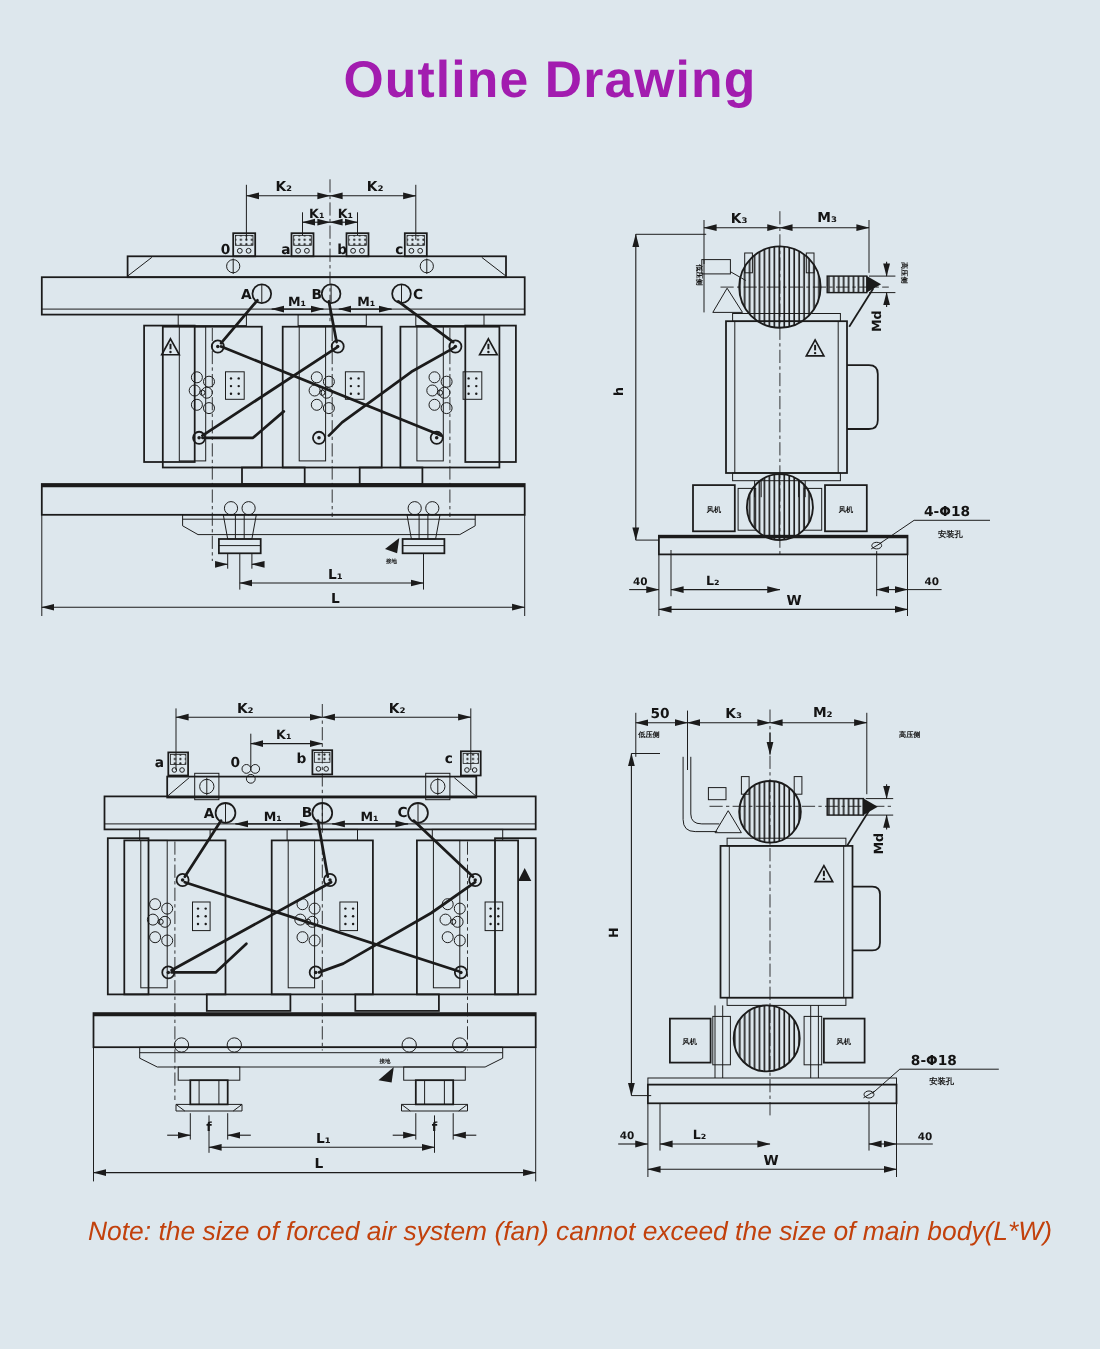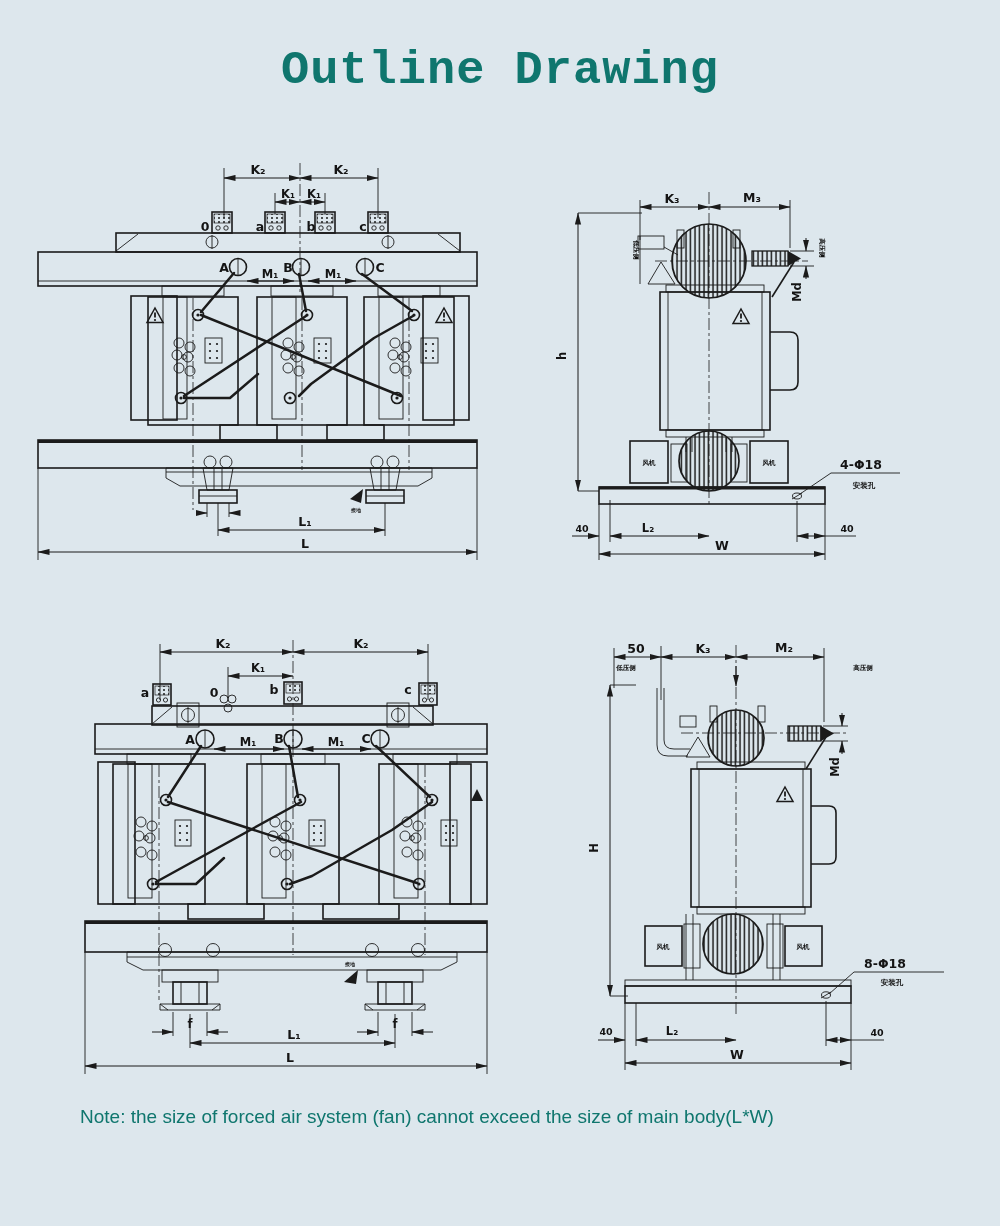--- a/index.html
+++ b/index.html
@@ -1,21 +1,21 @@
 <!DOCTYPE html>
 <html><head>
 <meta charset="utf-8">
 <style>
   html,body{margin:0;padding:0;}
   body{width:1000px;height:1226px;background:#dde7ed;position:relative;overflow:hidden;
        font-family:"DejaVu Sans",sans-serif;}
   .title{position:absolute;left:0;right:0;top:44px;text-align:center;margin:0;
-         font-family:Liberation Mono, monospace;font-weight:600;font-size:47px;color:#0f766e;letter-spacing:1px;}
-  .note{position:absolute;left:80px;top:1106px;margin:0;font-size:19px;color:#0f766e;
-        font-family:"Liberation Sans",sans-serif;}
+         font-family:Liberation Sans, sans-serif;font-weight:600;font-size:47px;color:#a21caf;letter-spacing:1px;}
+  .note{position:absolute;left:80px;top:1106px;margin:0;font-size:24px;color:#c2410c;
+        font-family:"Liberation Sans",sans-serif;font-style:italic;}
   .panel{position:absolute;text-align:right;}
   svg{overflow:visible;}
   svg text{font-family:"DejaVu Sans",sans-serif;fill:#141414;}
   .lbl{font-size:11.5px;font-weight:bold;text-anchor:middle;}
   .lbl2{font-size:12.5px;font-weight:bold;text-anchor:middle;}
   .sm{font-size:6.5px;font-weight:bold;text-anchor:middle;}
   .tiny{font-size:5px;font-weight:bold;text-anchor:middle;}
   .ln{stroke:#1b1b1b;stroke-width:1.6;fill:none;}
   .thin{stroke:#1b1b1b;stroke-width:0.9;fill:none;}
   .thk{stroke:#1b1b1b;stroke-width:2.8;fill:none;}
@@ -597,21 +597,21 @@
   </g>
   <g>
     <line class="thin" x1="85" y1="952" x2="85" y2="1074"></line>
     <line class="thin" x1="487" y1="952" x2="487" y2="1074"></line>
     <line class="dim" x1="85" y1="1066" x2="487" y2="1066" marker-start="url(#ar)" marker-end="url(#ar)"></line>
     <text class="lbl2" x="290" y="1062">L</text>
   </g>
 </svg>
 </div>
 
-<div class="panel" style="left:548px;top:630px;margin-left:36px;">
+<div class="panel" style="left:548px;top:630px;">
 <svg width="367" height="448" viewBox="548 630 367 448">
   <g>
     <line class="cl" x1="700" y1="645" x2="700" y2="1015"></line>
     <line class="cl" x1="645" y1="733" x2="812" y2="733"></line>
   </g>
 
   <g>
     <line class="thin" x1="578" y1="648" x2="578" y2="688"></line>
     <line class="thin" x1="625" y1="646" x2="625" y2="700"></line>
     <line class="thin" x1="788" y1="648" x2="788" y2="722"></line>

